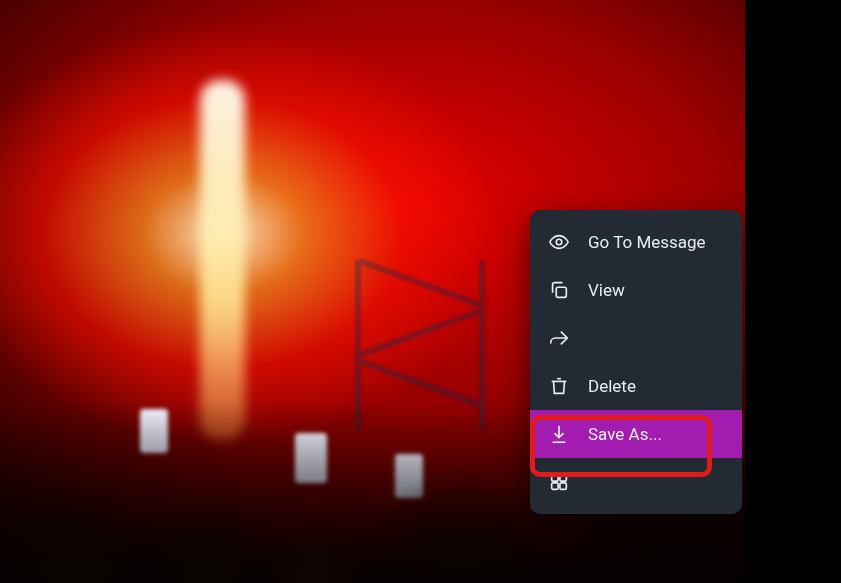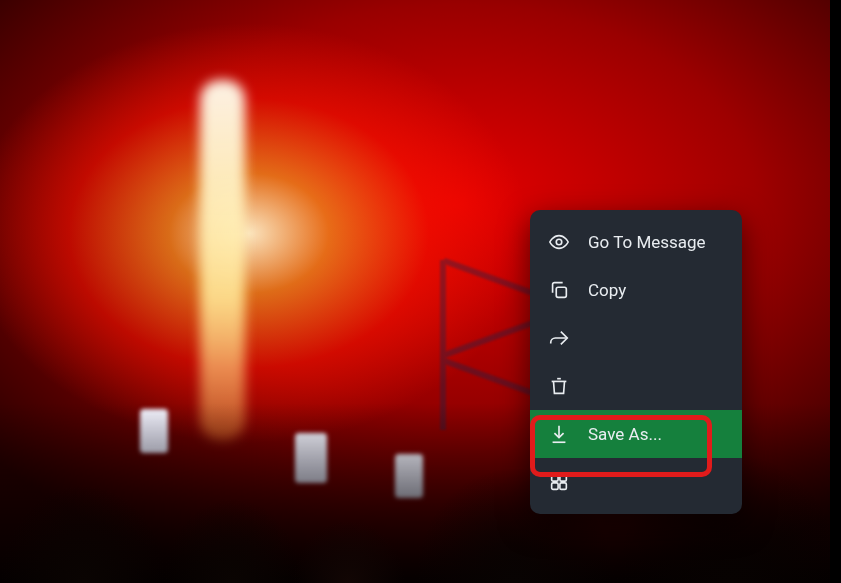--- a/index.html
+++ b/index.html
@@ -6,21 +6,21 @@
     margin: 0;
     padding: 0;
     width: 841px;
     height: 583px;
     overflow: hidden;
     font-family: -apple-system, BlinkMacSystemFont, "Segoe UI", Roboto, sans-serif;
     background: #000;
   }
   .stage {
     position: relative;
-    width: 830px;
+    width: 745px;
     height: 583px;
     background:
       radial-gradient(ellipse 400px 300px at 30% 40%, rgba(255,240,200,0.95) 0%, rgba(255,180,40,0.6) 20%, rgba(255,20,0,0.5) 45%, transparent 70%),
       radial-gradient(ellipse 600px 400px at 55% 35%, rgba(255,0,0,0.85) 0%, rgba(180,0,0,0.8) 50%, rgba(40,0,0,0.9) 100%),
       linear-gradient(to bottom, #2a0000 0%, #500000 30%, #200000 70%, #050000 100%);
     filter: blur(0.3px);
   }
   .flare {
     position: absolute;
     left: 200px;
@@ -85,21 +85,21 @@
     font-size: 17px;
   }
   .menu-item {
     display: flex;
     align-items: center;
     gap: 18px;
     height: 48px;
     padding: 0 18px;
     cursor: pointer;
   }
-  .menu-item.hover { background: #15803d; }
+  .menu-item.hover { background: #a21caf; }
   .menu-icon {
     width: 22px;
     height: 22px;
     flex: 0 0 22px;
     display: flex;
     align-items: center;
     justify-content: center;
   }
   .menu-icon svg { stroke: #e9edf1; fill: none; stroke-width: 1.8; }
   .menu-label { flex: 1; }
@@ -140,40 +140,41 @@
       <span class="menu-label">Go To Message</span>
     </div>
 
     <div class="menu-item">
       <span class="menu-icon">
         <svg viewBox="0 0 24 24">
             <rect x="9" y="9" width="11" height="11" rx="2"></rect>
             <path d="M5 15V6a2 2 0 0 1 2-2h9"></path>
           </svg>
       </span>
-      <span class="menu-label">Copy</span>
+      <span class="menu-label">View</span>
     </div>
 
     <div class="menu-item">
       <span class="menu-icon">
         <svg viewBox="0 0 24 24">
             <path d="M14 5l7 7-7 7"></path>
             <path d="M21 12H8a5 5 0 0 0-5 5v1"></path>
           </svg>
       </span>
     </div>
 
     <div class="menu-item">
       <span class="menu-icon">
         <svg viewBox="0 0 24 24">
             <path d="M4 7h16"></path>
             <path d="M10 4h4"></path>
             <path d="M6 7l1 13h10l1-13"></path>
           </svg>
       </span>
+      <span class="menu-label">Delete</span>
     </div>
 
     <div class="menu-item hover">
       <span class="menu-icon">
         <svg viewBox="0 0 24 24">
             <path d="M12 3v12"></path>
             <path d="M7 11l5 5 5-5"></path>
             <path d="M5 21h14"></path>
           </svg>
       </span>

